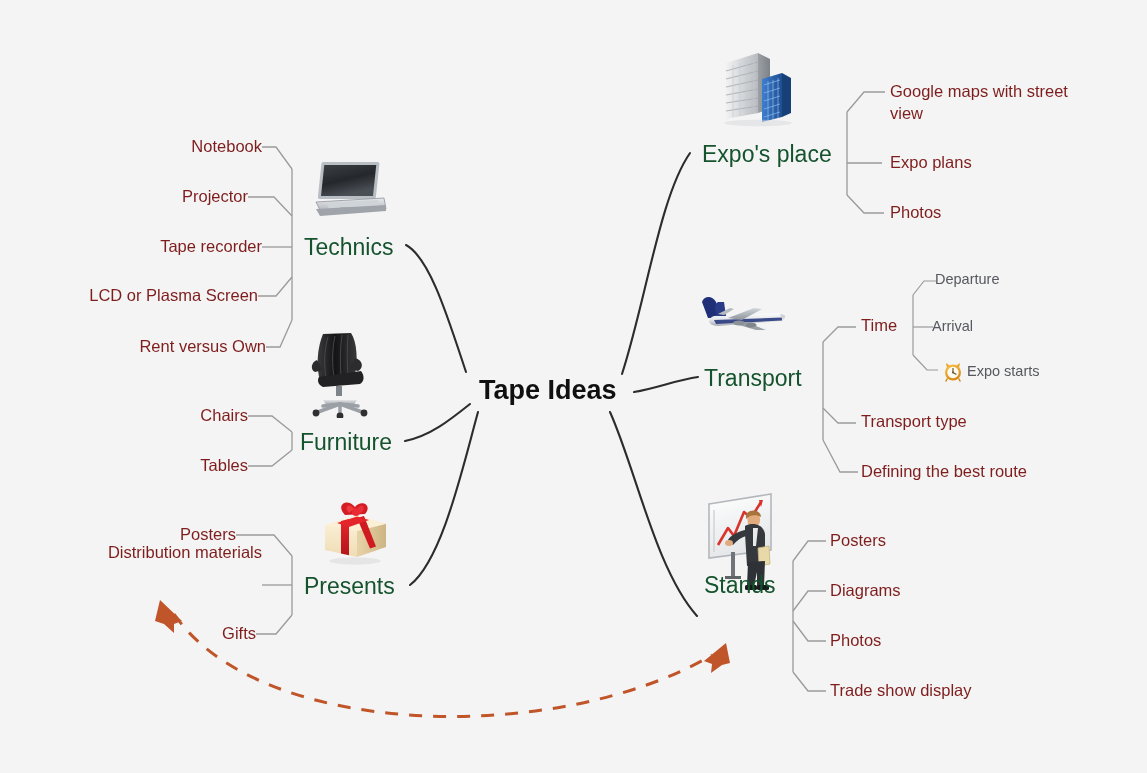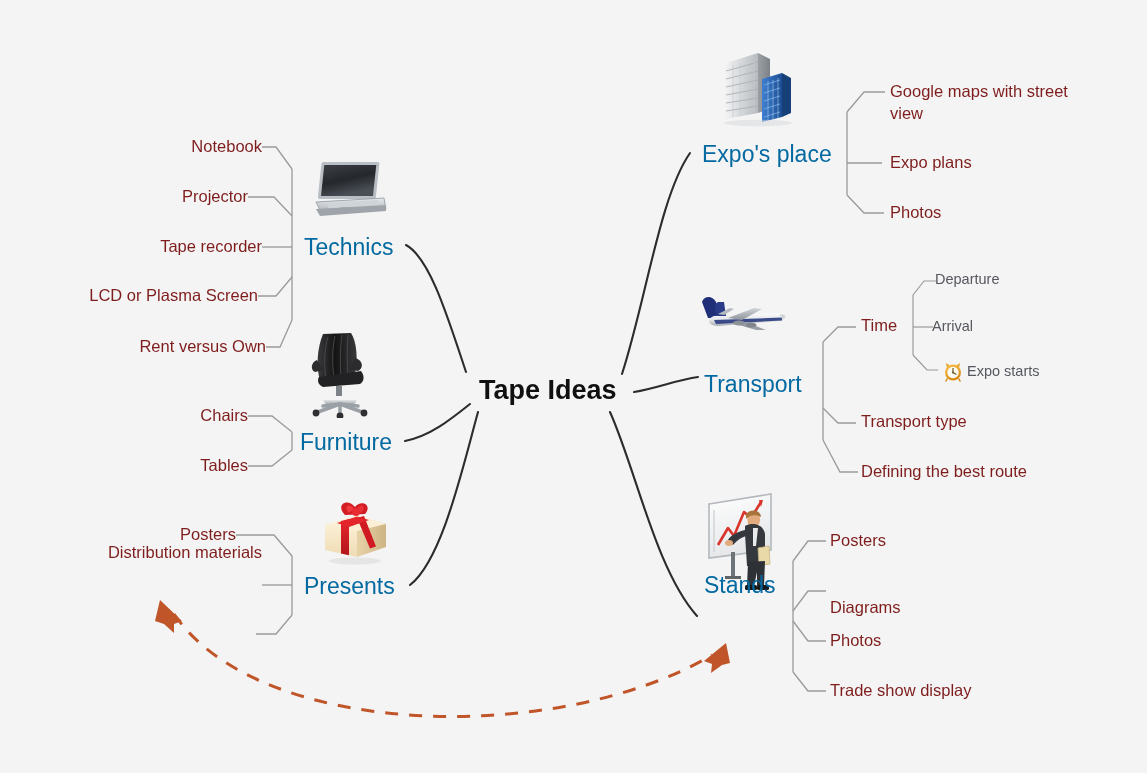--- a/index.html
+++ b/index.html
@@ -27,21 +27,21 @@
     white-space: nowrap;
     line-height: 1.15;
   }
   .central {
     font-size: 27px;
     font-weight: bold;
     color: #101010;
   }
   .branch {
     font-size: 23px;
-    color: #0369a1;
+    color: #14532d;
   }
   .leaf {
     font-size: 16.5px;
     color: #7f1d1d;
   }
   .leaf.sub {
     font-size: 14.5px;
     color: #55585e;
   }
   .leaf.wrap {
@@ -361,33 +361,34 @@
   <div class="node leaf ralign" style="left:0; top:237px; width:262px;">Tape recorder</div>
   <div class="node leaf ralign" style="left:0; top:337px; width:266px;">Rent versus Own</div>
 
   <div class="node branch" style="left:300px; top:429px;">Furniture</div>
   <div class="node leaf ralign" style="left:0; top:406px; width:248px;">Chairs</div>
   <div class="node leaf ralign" style="left:0; top:456px; width:248px;">Tables</div>
 
   <div class="node branch" style="left:304px; top:573px;">Presents</div>
   <div class="node leaf ralign" style="left:0; top:525px; width:236px;">Posters</div>
   <div class="node leaf ralign" style="left:0; top:543px; width:262px;">Distribution materials</div>
+  <div class="node leaf ralign" style="left:0; top:624px; width:256px;">Gifts</div>
 
   <div class="node branch" style="left:702px; top:141px;">Expo's place</div>
   <div class="node leaf wrap" style="left:890px; top:81px;">Google maps with street view</div>
   <div class="node leaf" style="left:890px; top:153px;">Expo plans</div>
   <div class="node leaf" style="left:890px; top:203px;">Photos</div>
 
-  <div class="node branch" style="left:704px; top:365px;margin-top:6px;">Transport</div>
+  <div class="node branch" style="left:704px; top:365px;">Transport</div>
   <div class="node leaf" style="left:861px; top:316px;">Time</div>
   <div class="node leaf sub" style="left:935px; top:271px;">Departure</div>
   <div class="node leaf sub" style="left:932px; top:318px;">Arrival</div>
   <div class="node leaf sub" style="left:967px; top:363px;">Expo starts</div>
   <div class="node leaf" style="left:861px; top:412px;">Transport type</div>
   <div class="node leaf" style="left:861px; top:462px;">Defining the best route</div>
 
   <div class="node branch" style="left:704px; top:572px;">Stands</div>
   <div class="node leaf" style="left:830px; top:531px;">Posters</div>
-  <div class="node leaf" style="left:830px; top:598px;">Diagrams</div>
+  <div class="node leaf" style="left:830px; top:581px;">Diagrams</div>
   <div class="node leaf" style="left:830px; top:631px;">Photos</div>
   <div class="node leaf" style="left:830px; top:681px;">Trade show display</div>
 
 </div>
 
 </body></html>

